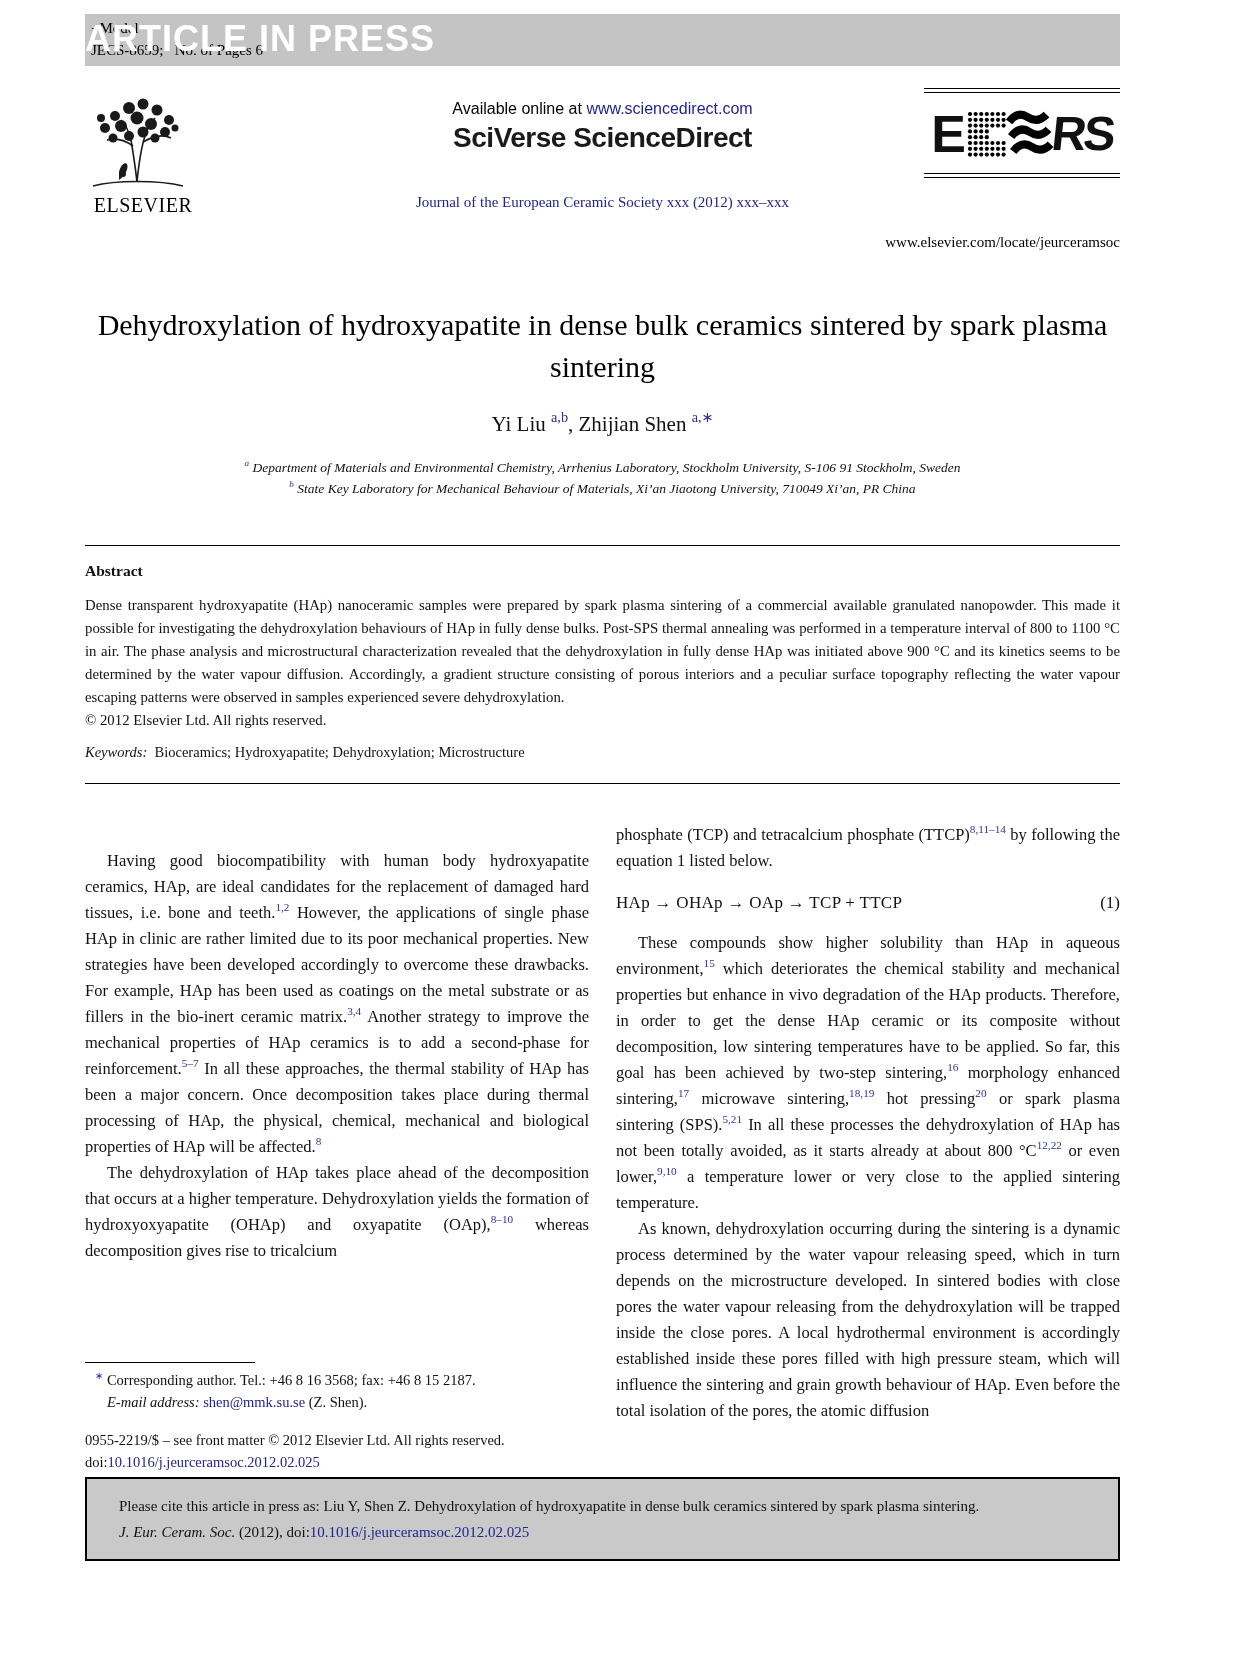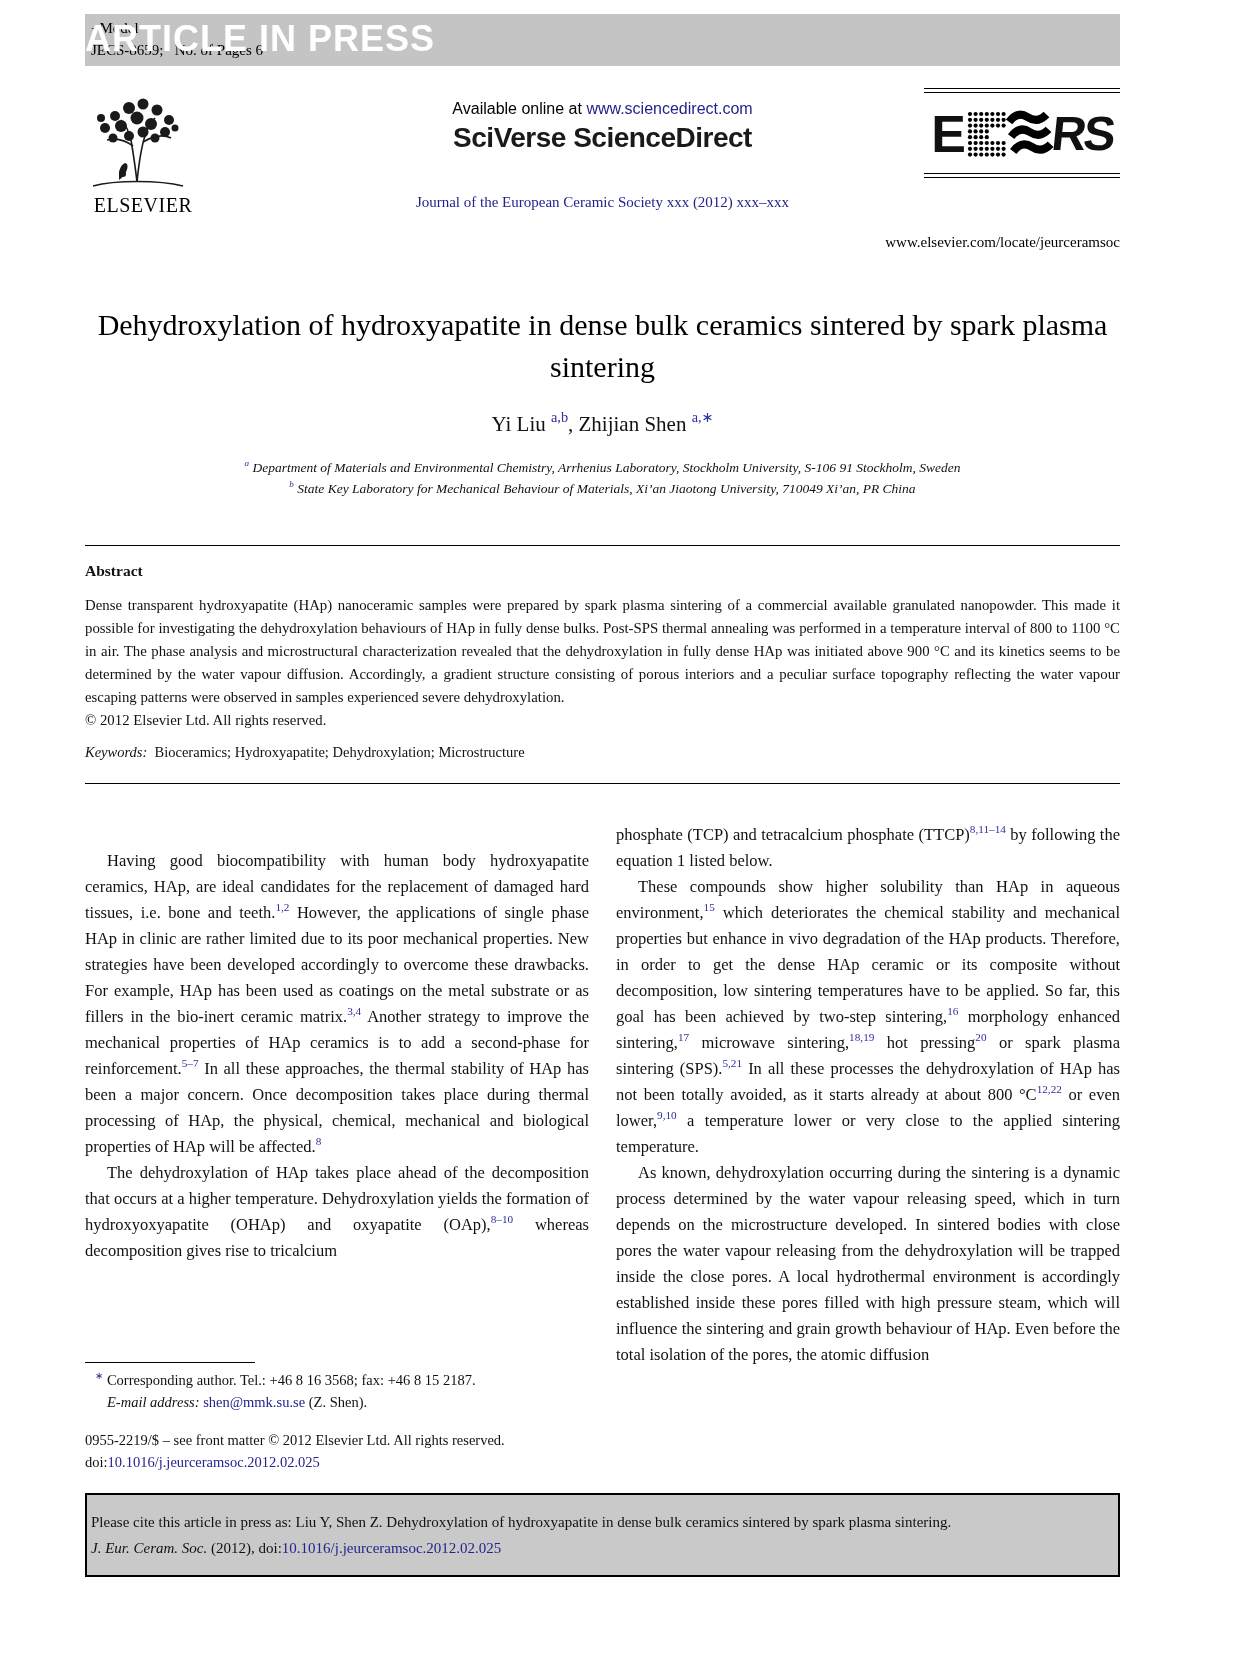--- a/index.html
+++ b/index.html
@@ -79,22 +79,22 @@
   
   .footnote { margin-top:98px; font-size:14.5px; line-height:22px; text-align:left; }
   .footnote-rule { width:170px; border:none; border-top:1px solid #000; margin:0 0 6px 0; }
   .fn-line1 { padding-left:10px; }
   .fn-line2 { padding-left:22px; }
   .fn-line2 em { font-style:italic; }
   .footer-issn { margin-top:16px; font-size:14.5px; line-height:22px; }
 
   
   .cite-box {
-    margin-top:20px; border:2px solid #000; background:#c9c9c9;
-    padding:14px 4px; font-size:15px; line-height:26px;
+    margin-top:4px; border:2px solid #000; background:#c9c9c9;
+    padding:14px 32px; font-size:15px; line-height:26px;
   }
   .cite-box em { font-style:italic; }
 
   svg { display:block; }
 </style>
 </head>
 <body>
 
 <div class="content">
 
@@ -258,20 +258,24 @@
       <div class="footer-issn">
         <div>0955-2219/$ – see front matter © 2012 Elsevier Ltd. All rights reserved.</div>
         <div>
           <span>doi:</span><a href="#" class="link">10.1016/j.jeurceramsoc.2012.02.025</a>
         </div>
       </div>
     </div>
 
     <div class="col">
       <p class="para">phosphate (TCP) and tetracalcium phosphate (TTCP)<sup class="ref">8,11–14</sup> by following the equation 1 listed below.</p>
+      <div class="equation">
+        <span class="eq-body">HAp → OHAp → OAp → TCP + TTCP</span>
+        <span>(1)</span>
+      </div>
       <p class="para indent">These compounds show higher solubility than HAp in aqueous environment,<sup class="ref">15</sup> which deteriorates the chemical stability and mechanical properties but enhance in vivo degradation of the HAp products. Therefore, in order to get the dense HAp ceramic or its composite without decomposition, low sintering temperatures have to be applied. So far, this goal has been achieved by two-step sintering,<sup class="ref">16</sup> morphology enhanced sintering,<sup class="ref">17</sup> microwave sintering,<sup class="ref">18,19</sup> hot pressing<sup class="ref">20</sup> or spark plasma sintering (SPS).<sup class="ref">5,21</sup> In all these processes the dehydroxylation of HAp has not been totally avoided, as it starts already at about 800 °C<sup class="ref">12,22</sup> or even lower,<sup class="ref">9,10</sup> a temperature lower or very close to the applied sintering temperature.</p>
       <p class="para indent">As known, dehydroxylation occurring during the sintering is a dynamic process determined by the water vapour releasing speed, which in turn depends on the microstructure developed. In sintered bodies with close pores the water vapour releasing from the dehydroxylation will be trapped inside the close pores. A local hydrothermal environment is accordingly established inside these pores filled with high pressure steam, which will influence the sintering and grain growth behaviour of HAp. Even before the total isolation of the pores, the atomic diffusion</p>
     </div>
   </div>
 
   <div class="cite-box">
     <div>Please cite this article in press as: Liu Y, Shen Z. Dehydroxylation of hydroxyapatite in dense bulk ceramics sintered by spark plasma sintering.</div>
     <div>
       <em>J. Eur. Ceram. Soc.</em><span> (2012), doi:</span><a href="#" class="link">10.1016/j.jeurceramsoc.2012.02.025</a>
     </div>

